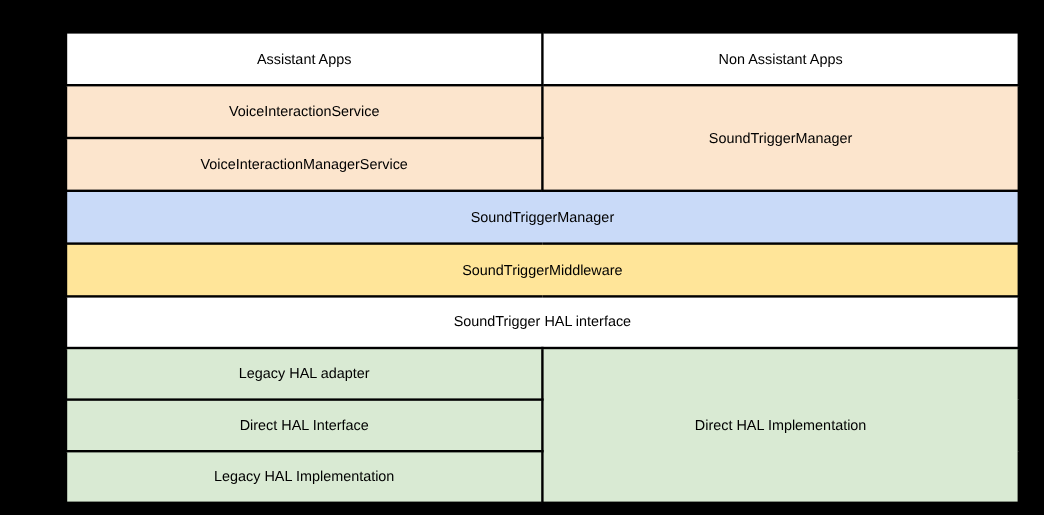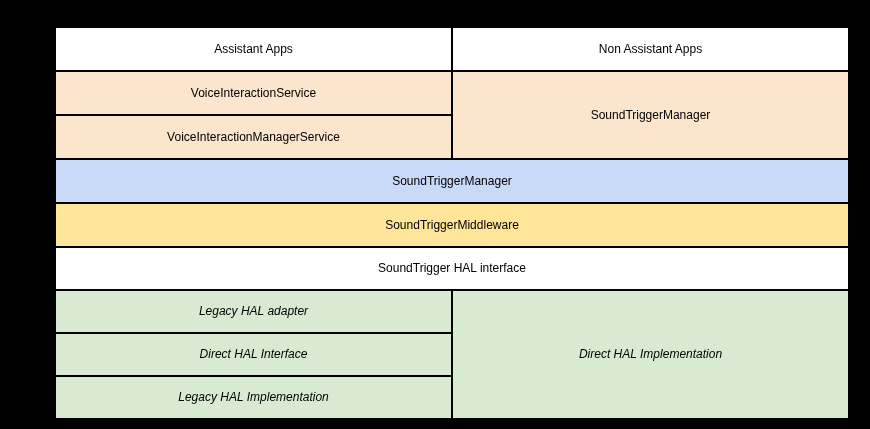--- a/index.html
+++ b/index.html
@@ -37,21 +37,21 @@
     line-height: 1.25;
     color: #000000;
     font-weight: 400;
     padding: 0 6px;
     background: #ffffff;
   }
   .c-white   { background: #ffffff !important; }
   .c-peach   { background: #fce5cd !important; }
   .c-blue    { background: #c9daf8 !important; }
   .c-yellow  { background: #ffe599 !important; }
-  .c-green   { background: #d9ead3 !important; font-style: italic; }
+  .c-green   { background: #d9ead3 !important; }
   .r-head td { height: 42px; }
   .r-42 td   { height: 42px; }
   .r-41 td   { height: 41px; }
 </style>
 </head>
 <body>
 
 <div id="canvas">
 
   <table id="arch-table">

